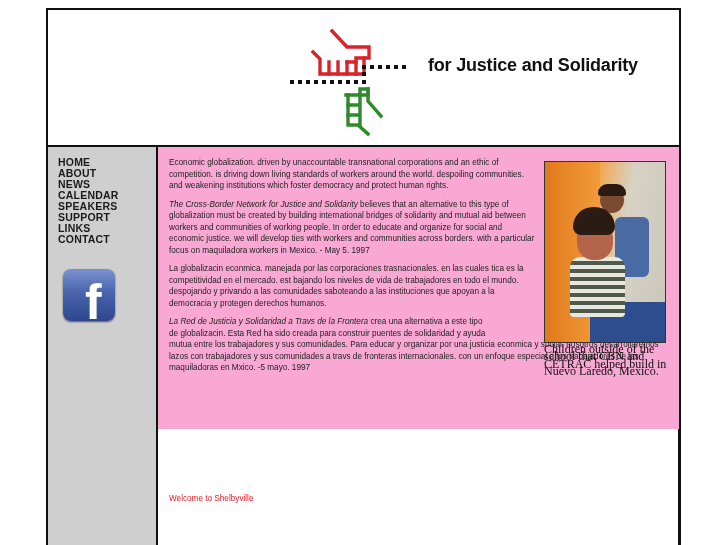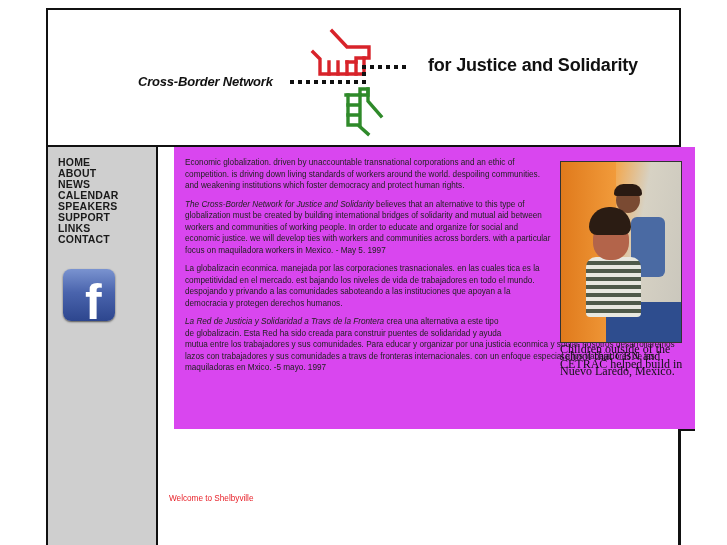--- a/index.html
+++ b/index.html
@@ -11,21 +11,21 @@
   .logo { position: absolute; left: 0; top: 0; width: 631px; height: 135px; }
   .logo-left { position: absolute; left: 90px; top: 64px; font-weight: bold; font-style: italic; font-size: 13px; color: #111; letter-spacing: -0.2px; }
   .logo-right { position: absolute; left: 372px; top: 45px; font-weight: bold; font-size: 18px; color: #111; letter-spacing: -0.2px; margin-left: 8px; }
 
   .sidebar { position: absolute; left: 0; top: 137px; width: 110px; height: 420px; background: #cfcfcf; border-right: 2px solid #111; box-sizing: border-box; }
   .nav { position: absolute; left: 10px; top: 10px; margin: 0; padding: 0; list-style: none; }
   .nav li { font-family: Liberation Sans, sans-serif; font-weight: bold; font-size: 10.5px; line-height: 11px; color: #1a1a1a; letter-spacing: 0.2px; cursor: pointer; }
   .fb { position: absolute; left: 15px; top: 122px; width: 52px; height: 52px; border-radius: 8px; background: linear-gradient(#7a93d0 0%, #4a64ad 45%, #2d468e 100%); box-shadow: 0 1px 2px #555; overflow: hidden; }
   .fb span { position: absolute; left: 22px; top: 8px; font-family: "Liberation Sans", sans-serif; font-weight: bold; font-size: 50px; color: #fff; line-height: 50px; }
 
-  .main { position: absolute; left: 126px; top: 137px; width: 521px; height: 284px; border-bottom: 2px solid #111; box-sizing: border-box; background: #d946ef; }
+  .main { position: absolute; left: 110px; top: 137px; width: 521px; height: 284px; border-bottom: 2px solid #111; box-sizing: border-box; background: #f9a8d4; }
   .content { position: absolute; left: 11px; top: 10px; width: 370px; font-size: 8.2px; line-height: 11.5px; color: #222; }
   .content p { margin: 0 0 7px 0; }
   .content em { font-style: italic; }
   .wide { width: 500px; }
 
   .photo-box { position: absolute; left: 386px; top: 14px; width: 122px; height: 182px; border: 1px solid #333; box-sizing: border-box; overflow: hidden; background: linear-gradient(100deg, #e98a2a 0%, #f4a547 35%, #d7d2c4 60%, #c9c6bc 100%); }
   .photo-wall { position: absolute; left: 0; top: 0; width: 55px; height: 182px; background: linear-gradient(90deg, #e07a1c, #f19b3b); }
   .kid1-head { position: absolute; left: 55px; top: 25px; width: 24px; height: 26px; border-radius: 50%; background: #7a4a32; }
   .kid1-hair { position: absolute; left: 53px; top: 22px; width: 28px; height: 12px; border-radius: 14px 14px 4px 4px; background: #2a1a12; }
   .kid1-body { position: absolute; left: 70px; top: 55px; width: 34px; height: 60px; background: #4a6aa3; border-radius: 6px; }
@@ -76,21 +76,20 @@
             <rect x="314" y="70" width="4" height="4"></rect>
           <rect x="314" y="62" width="4" height="4"></rect>
           <rect x="314" y="55" width="4" height="4"></rect>
           <rect x="322" y="55" width="4" height="4"></rect>
             <rect x="330" y="55" width="4" height="4"></rect>
           <rect x="338" y="55" width="4" height="4"></rect>
             <rect x="346" y="55" width="4" height="4"></rect>
           <rect x="354" y="55" width="4" height="4"></rect>
         </g>
       </svg>
-      <span class="logo-left">Cross-Border Network</span>
       <span class="logo-right">for Justice and Solidarity</span>
     </div>
   </div>
 
   <div class="sidebar">
     <ul class="nav">
       <li>HOME</li>
       <li>ABOUT</li>
       <li>NEWS</li>
       <li>CALENDAR</li>

